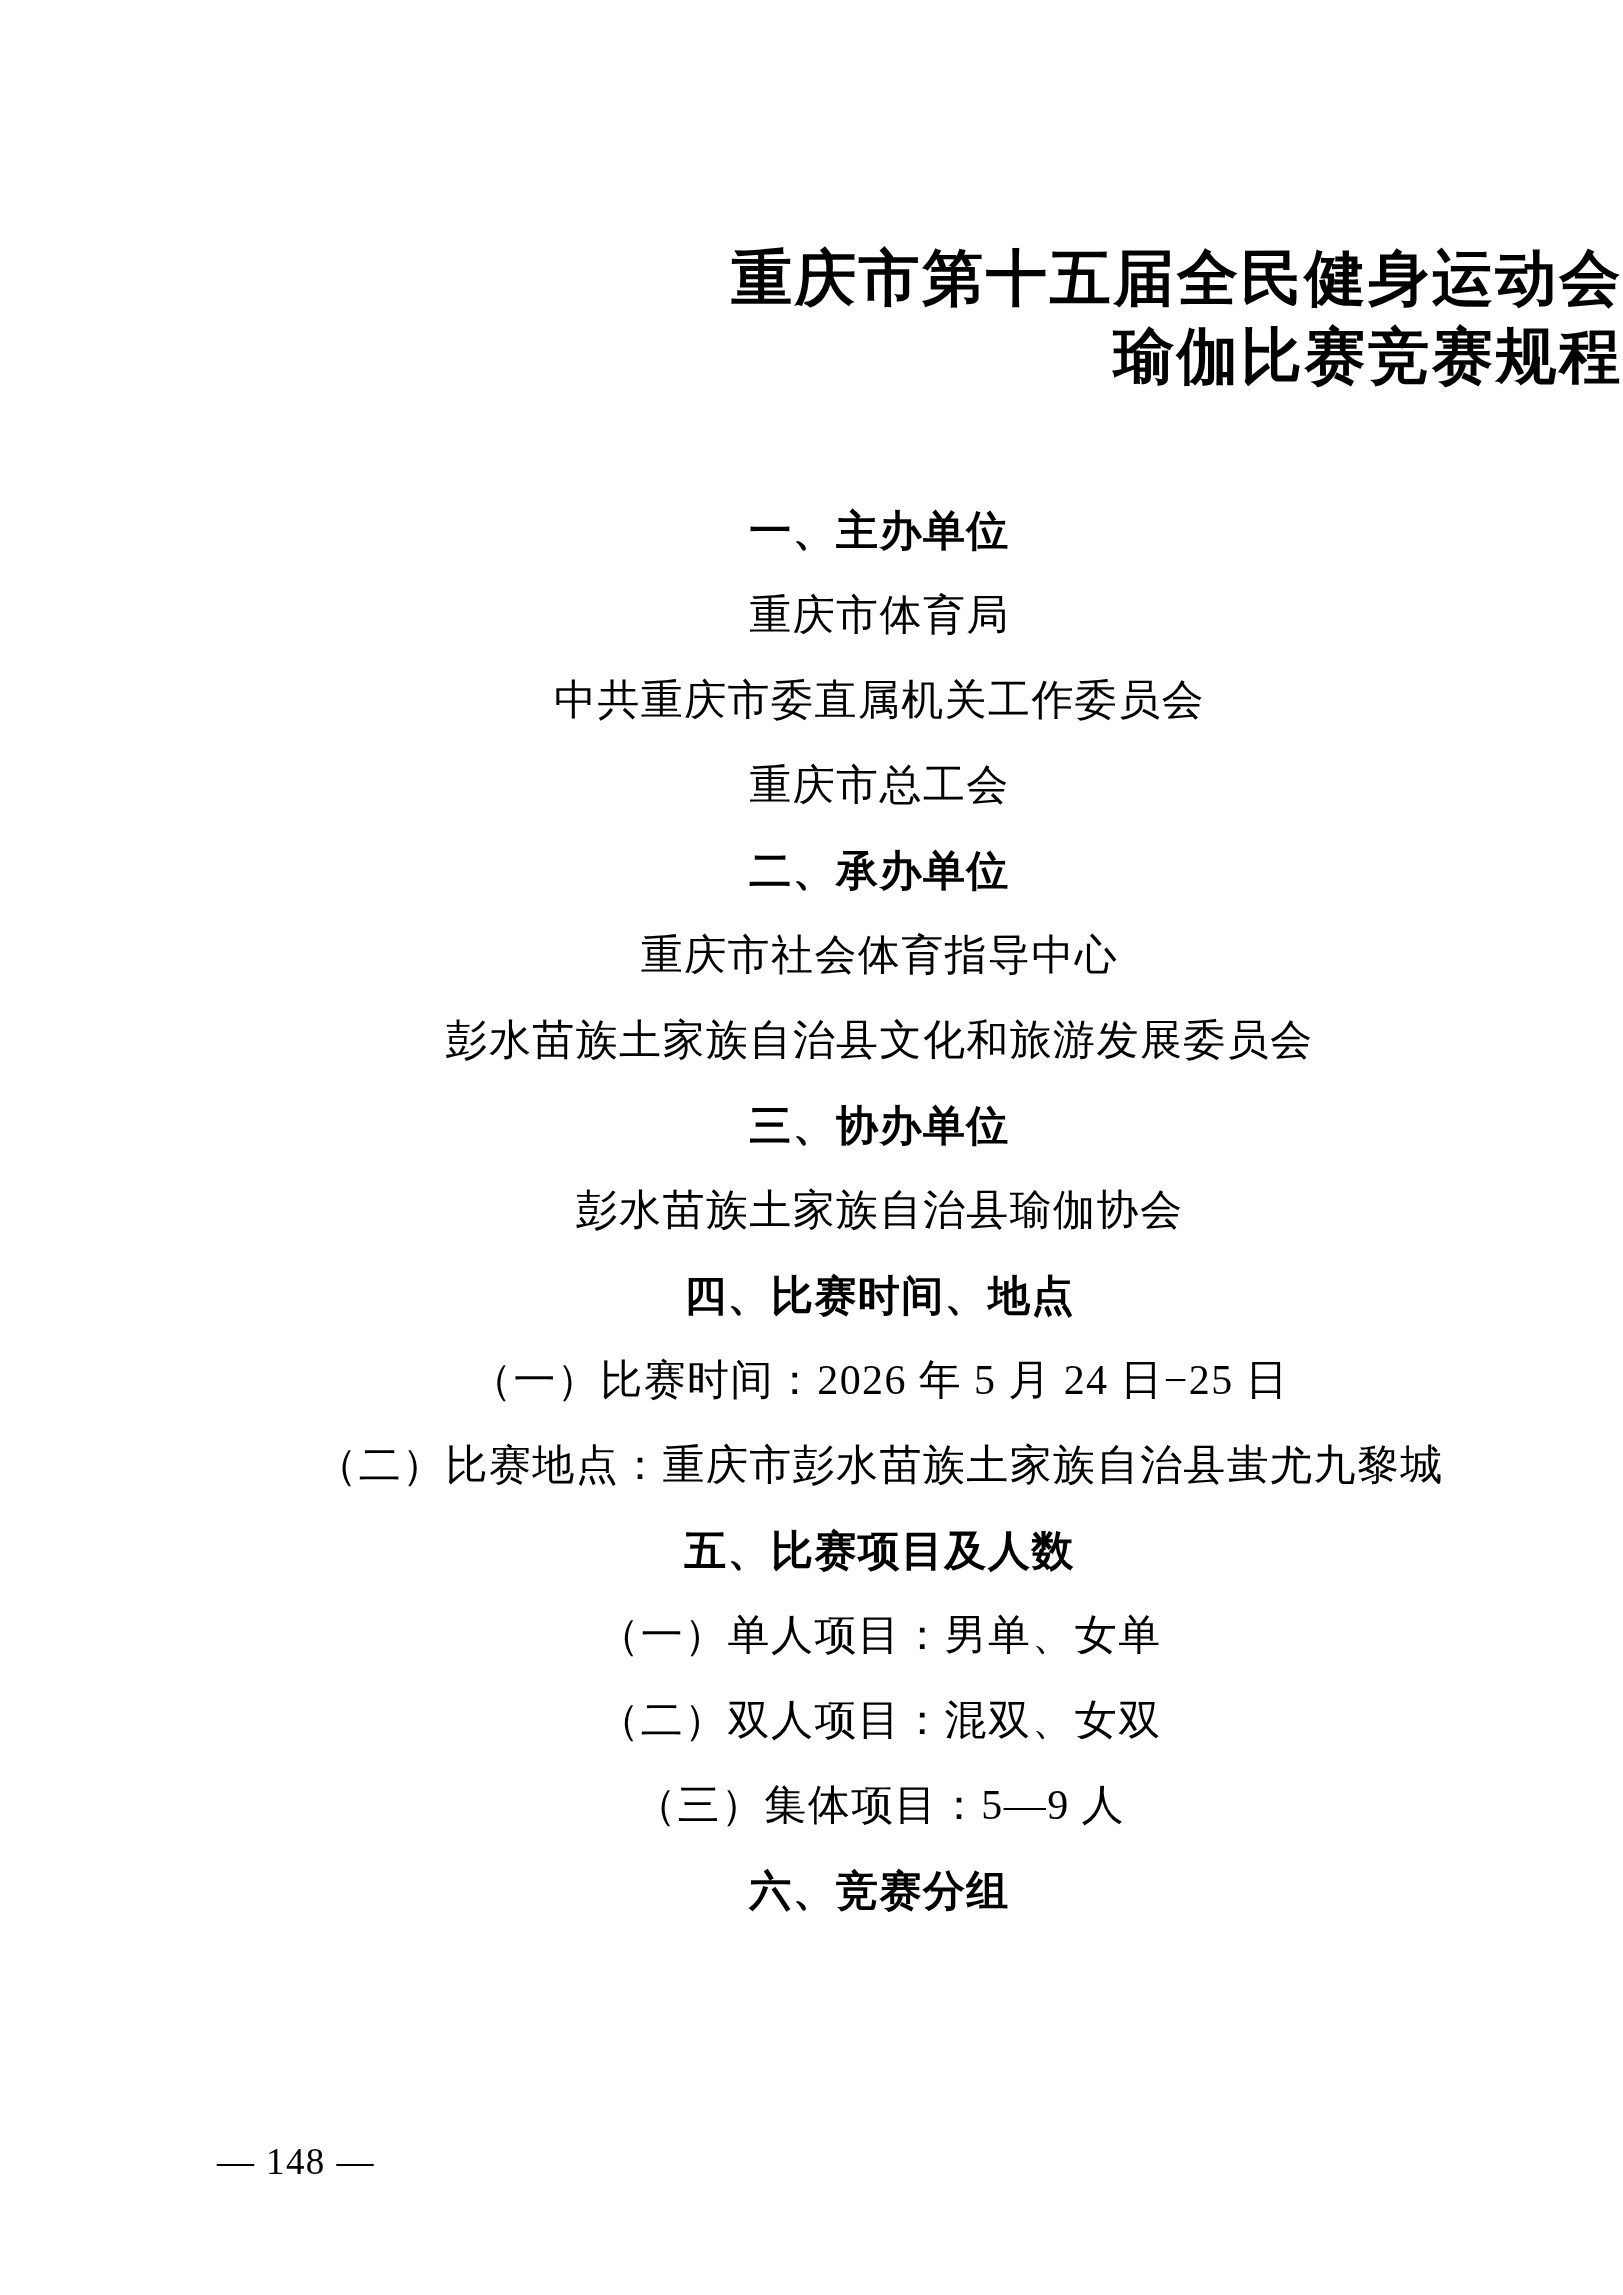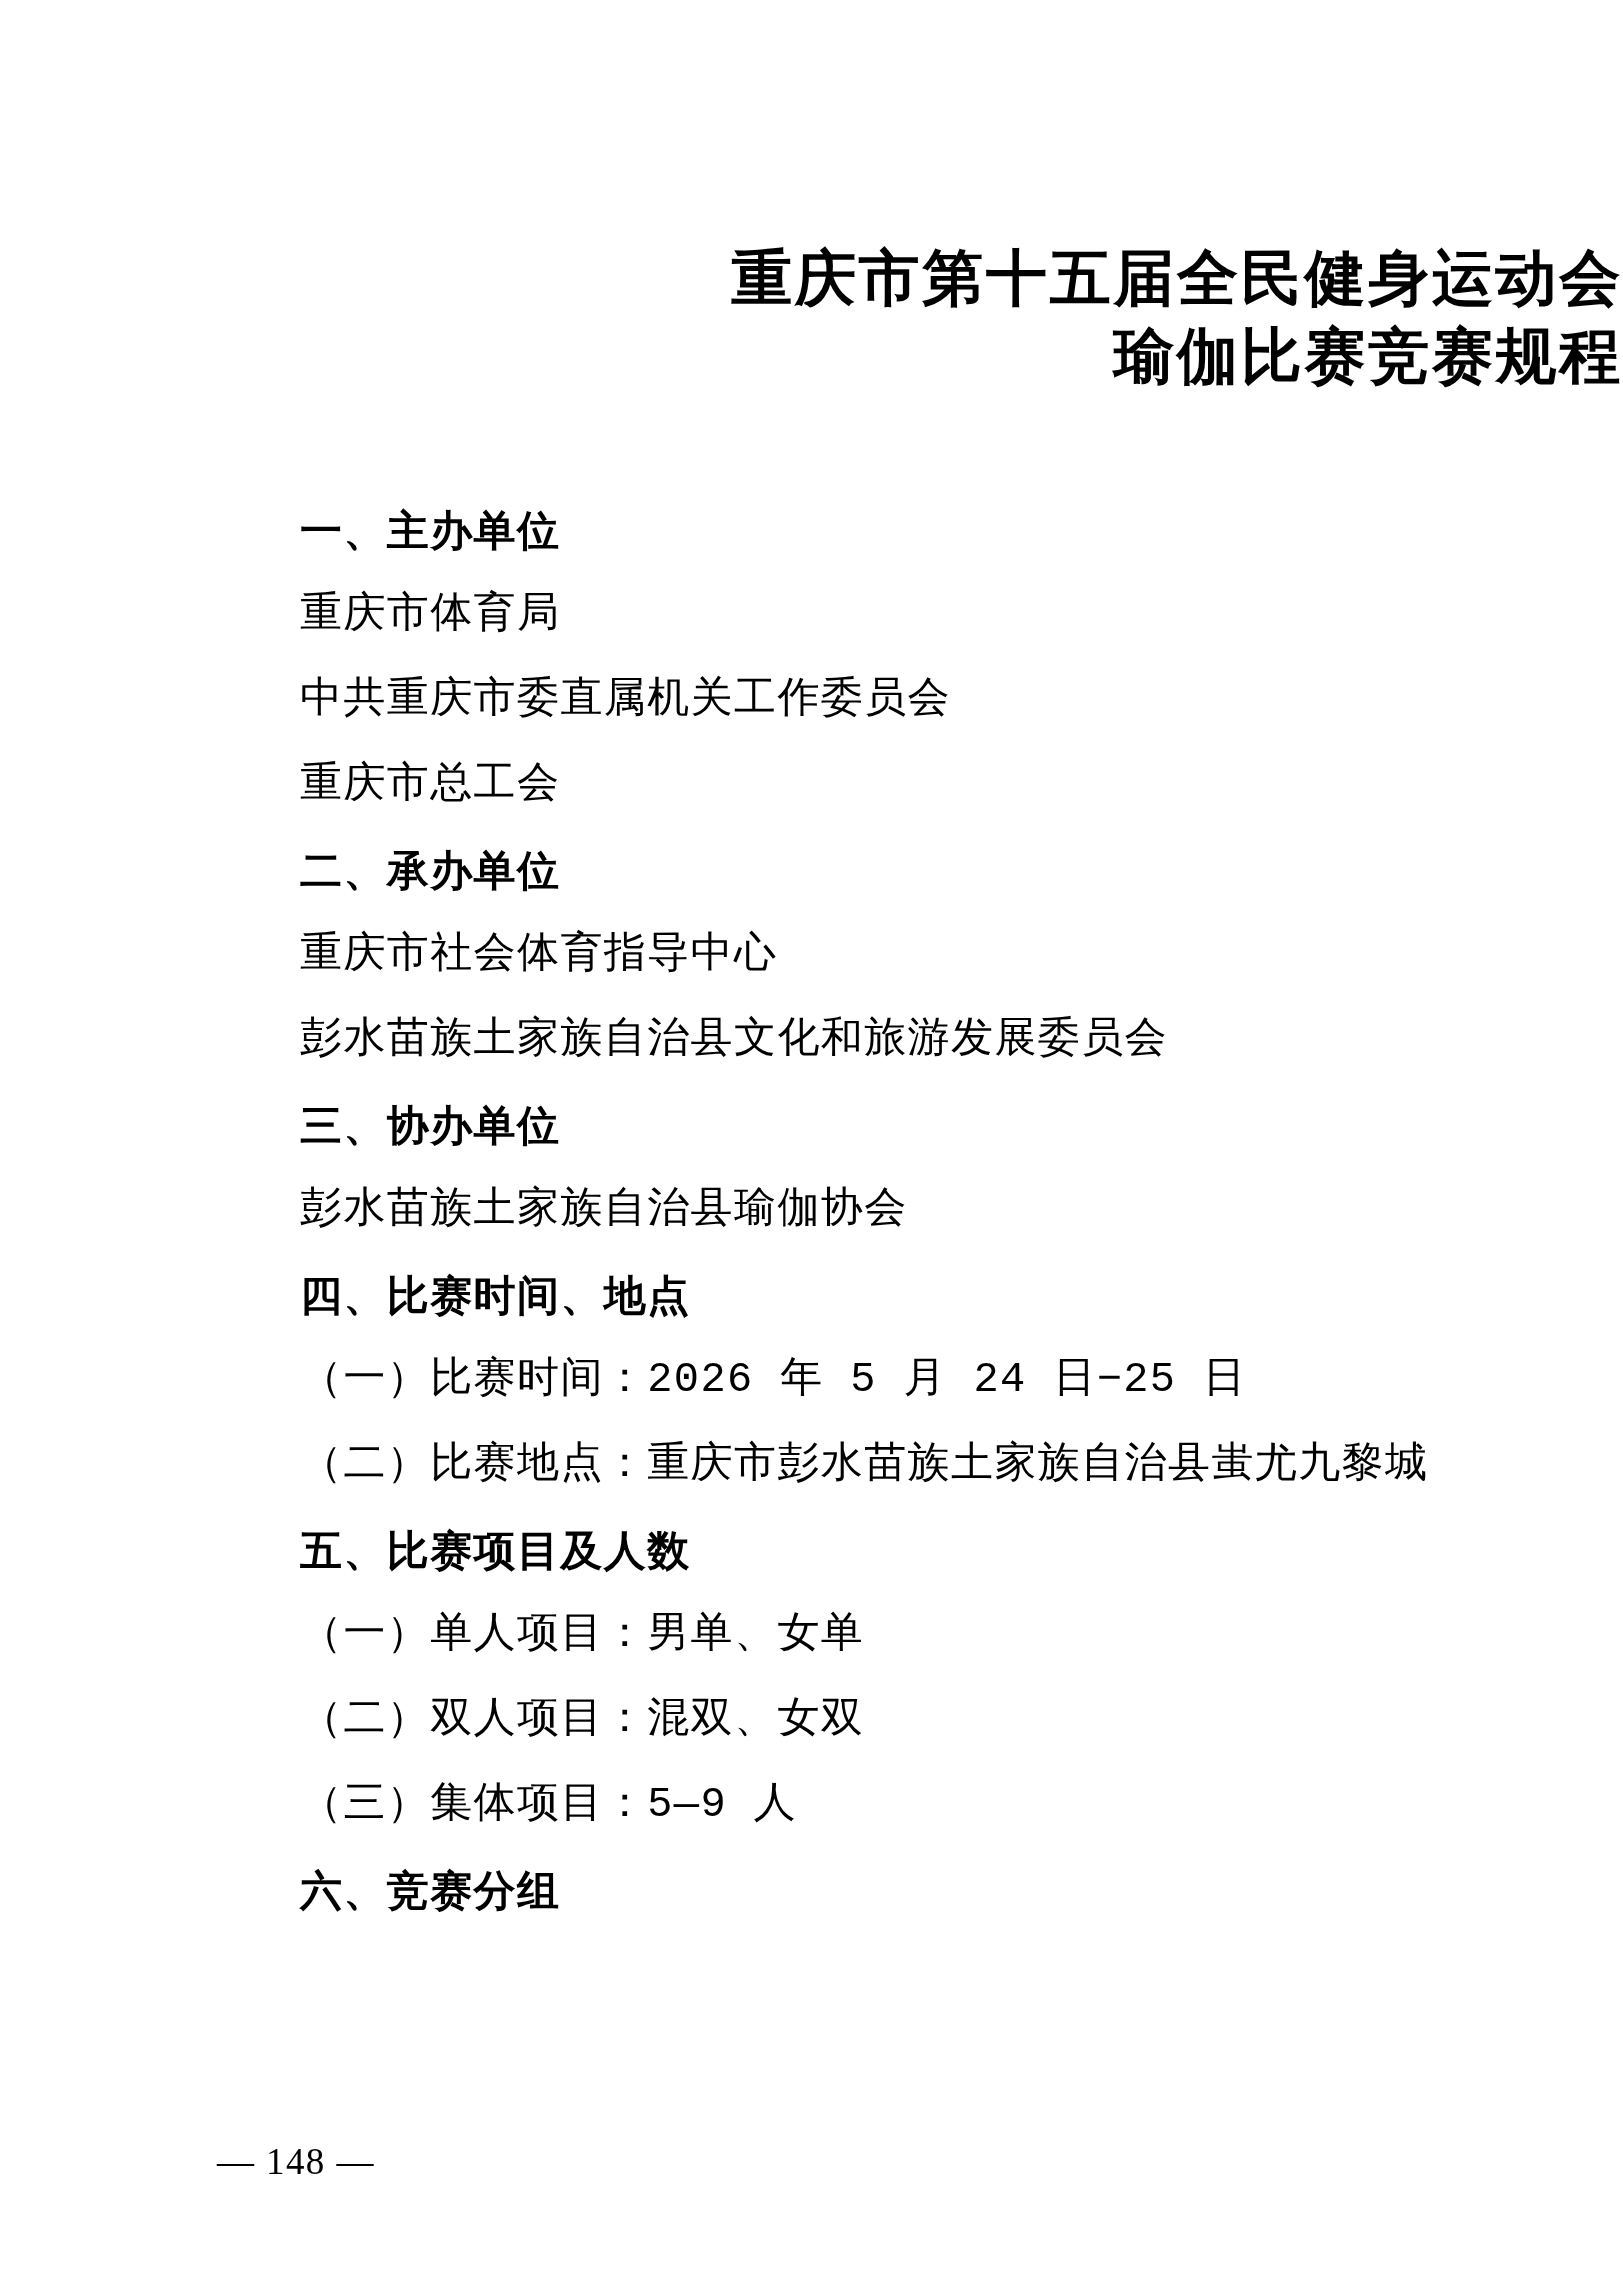--- a/index.html
+++ b/index.html
@@ -36,27 +36,28 @@
     top: 488px;
     left: 300px;
     width: 1159px;
   }
   .line {
     height: 85px;
     line-height: 85px;
     font-size: 42px;
     letter-spacing: 1.4px;
     white-space: nowrap;
+    text-align: center;
   }
   .line.heading {
     font-family: "Liberation Sans", "DejaVu Sans", sans-serif;
     font-weight: bold;
   }
   .line.body {
-    font-family: Liberation Mono, monospace;
+    font-family: Liberation Serif, serif;
     font-weight: normal;
   }
   .footer {
     position: absolute;
     top: 2143px;
     left: 217px;
     font-family: "Liberation Serif", "DejaVu Serif", serif;
     font-size: 37px;
     line-height: 38px;
     letter-spacing: 1.4px;

